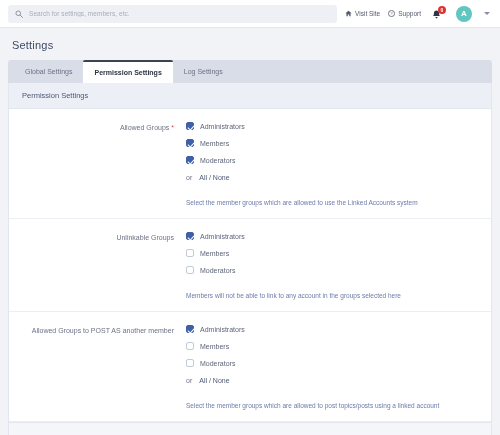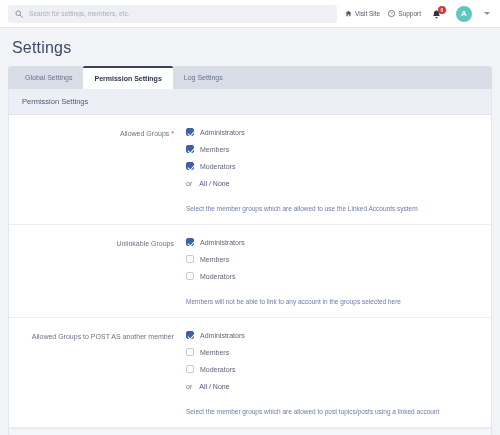--- a/index.html
+++ b/index.html
@@ -70,21 +70,21 @@
     width: 0; height: 0; margin-left: 4px; margin-right: 2px;
     border-left: 3px solid transparent;
     border-right: 3px solid transparent;
     border-top: 3.5px solid #8a90a0;
     cursor: pointer;
   }
 
   
   .page { padding: 0 8px; }
   .page-title {
-    font-size: 16px; color: #3d4a66; font-weight: 400;
+    font-size: 11px; color: #3d4a66; font-weight: 400;
     padding: 11px 4px 9px 4px;
     letter-spacing: .2px;
   }
 
   
   .tabs {
     display: flex;
     background: #d9dde8;
     border-radius: 3px 3px 0 0;
     padding-left: 6px;

